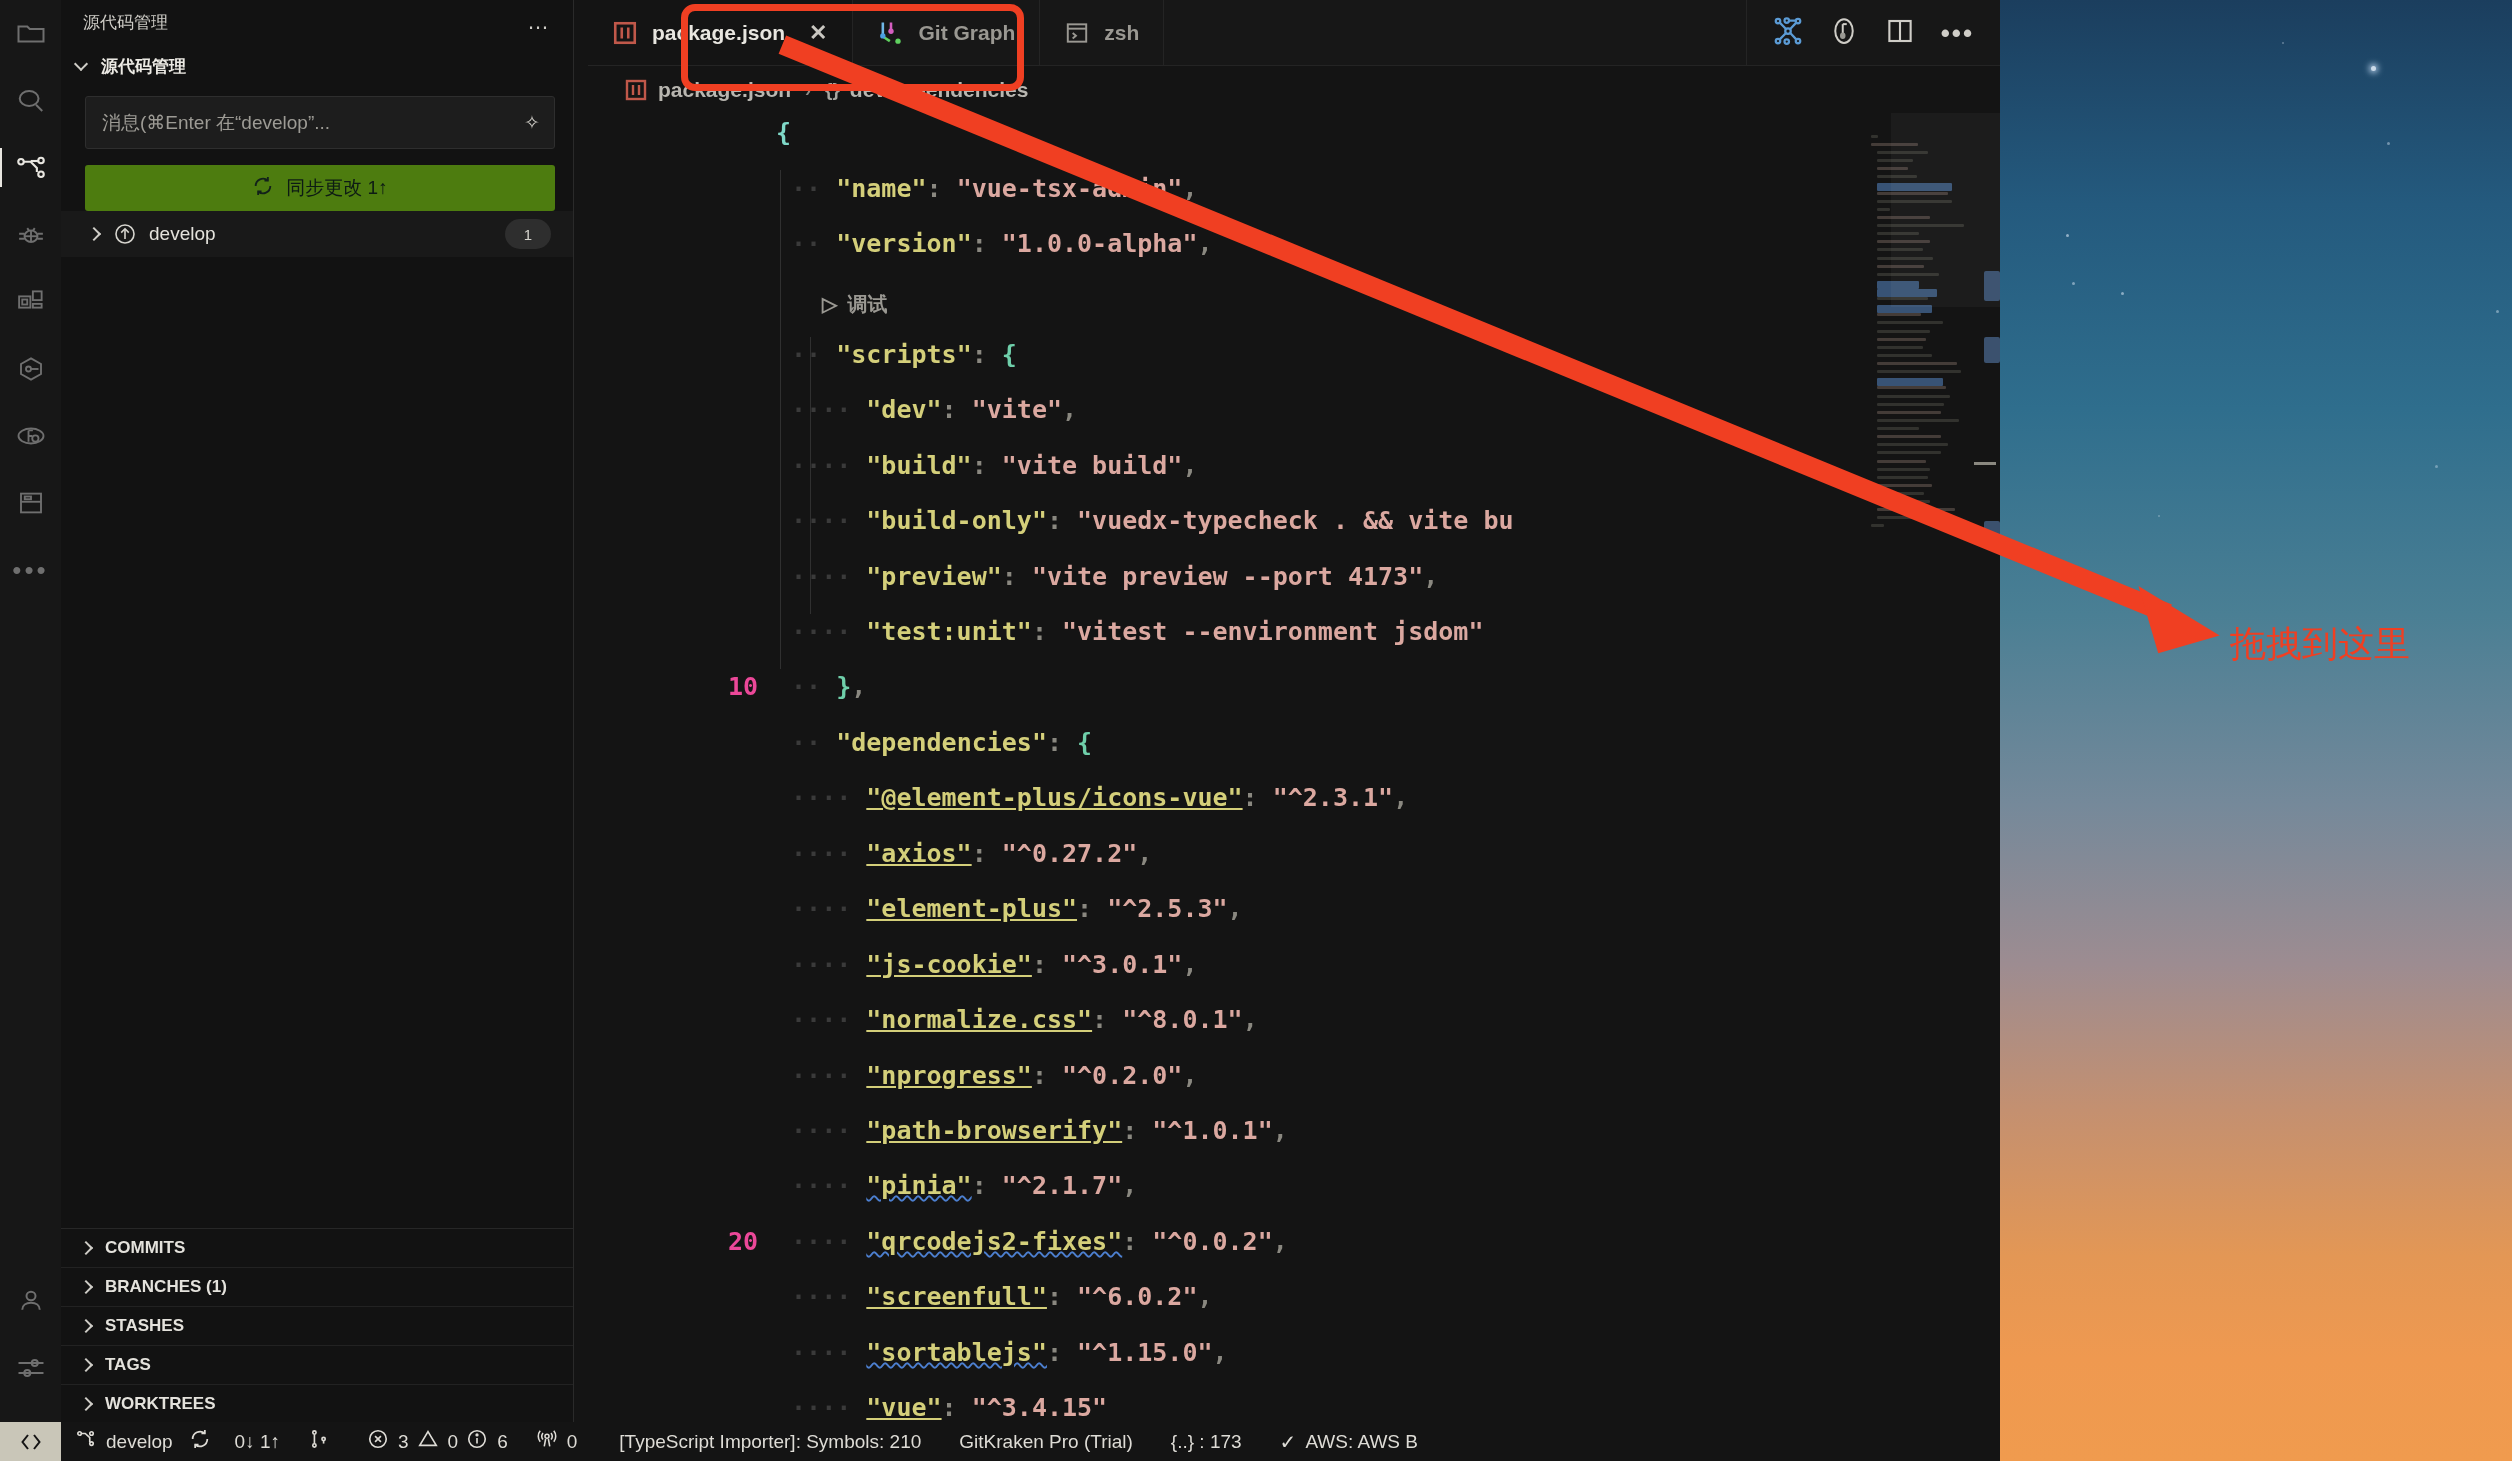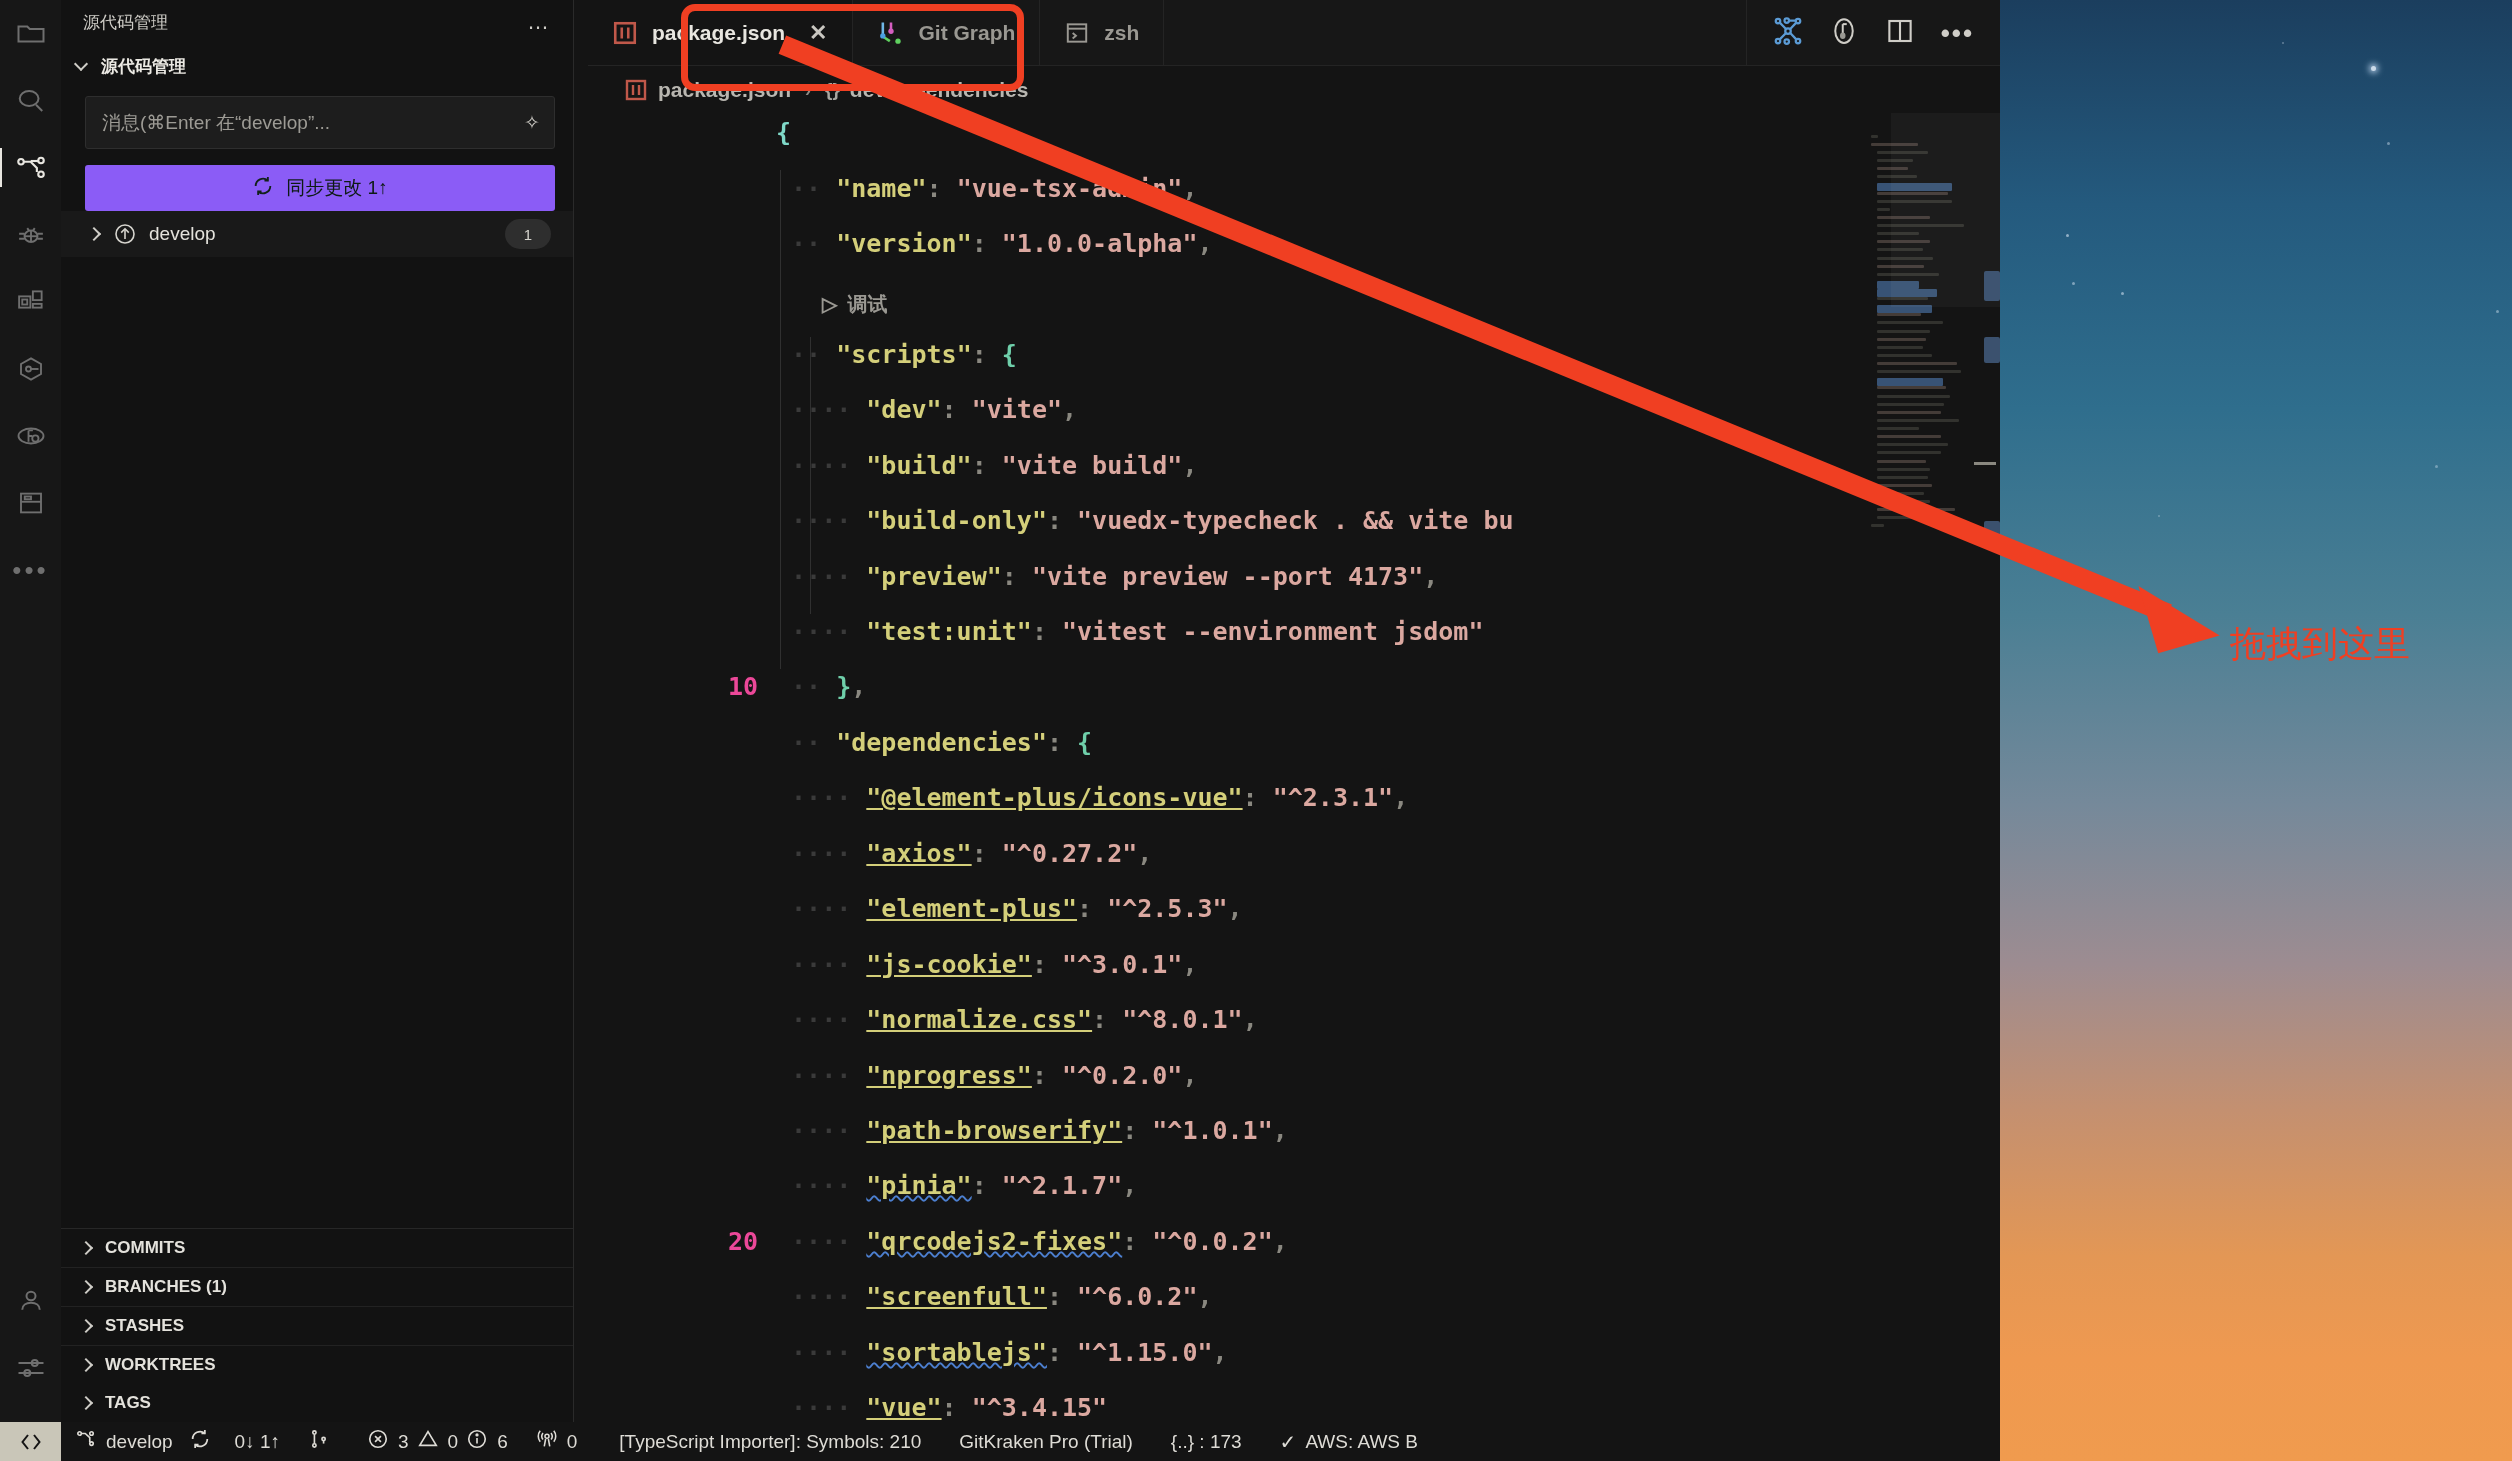--- a/index.html
+++ b/index.html
@@ -79,21 +79,21 @@
     border-radius:3px;display:flex;align-items:center;padding:0 14px;gap:8px;
   }
   .commit-box input{
     flex:1 1 auto;background:transparent;border:none;outline:none;
     color:#cfcdc7;font-size:19px;font-family:"Liberation Sans",sans-serif;
   }
   .commit-box input::placeholder{color:#9d9b95;}
   .sparkle{color:#cfcdc7;font-size:19px;line-height:1;}
 
   .sync-btn{
-    margin:16px 18px 0 24px;height:46px;background:#8b5cf6;border:none;border-radius:3px;
+    margin:16px 18px 0 24px;height:46px;background:#4d7c0f;border:none;border-radius:3px;
     display:flex;align-items:center;justify-content:center;gap:12px;
     color:#0d1b14;font-size:19px;cursor:pointer;
   }
   .sync-btn svg{width:22px;height:22px;}
 
   .io-hdr{
     margin:16px 0 0 0;padding:0 22px 0 24px;height:32px;
     display:flex;align-items:center;gap:14px;color:#cfcdc7;font-size:15px;
   }
   .io-rule{flex:1 1 auto;height:1px;background:#333;}
@@ -371,27 +371,27 @@
           <span>COMMITS</span>
         </div>
         <div class="acc-row">
           <span class="chev"></span>
           <span>BRANCHES (1)</span>
         </div>
         <div class="acc-row">
           <span class="chev"></span>
           <span>STASHES</span>
         </div>
+        <div class="acc-row">
+          <span class="chev"></span>
+          <span>TAGS</span>
+        </div>
         <div class="acc-row" style="border-bottom:none;">
           <span class="chev"></span>
           <span>WORKTREES</span>
-        </div>
-        <div class="acc-row">
-          <span class="chev"></span>
-          <span>TAGS</span>
         </div>
       </div>
     </div>
 
     <div class="editor">
 
       <div class="tabbar">
         <div class="tab active">
           <span style="display:flex;">
             <svg viewBox="0 0 24 24" width="26" height="26" fill="none" stroke="#c0584a" stroke-width="2.4">

